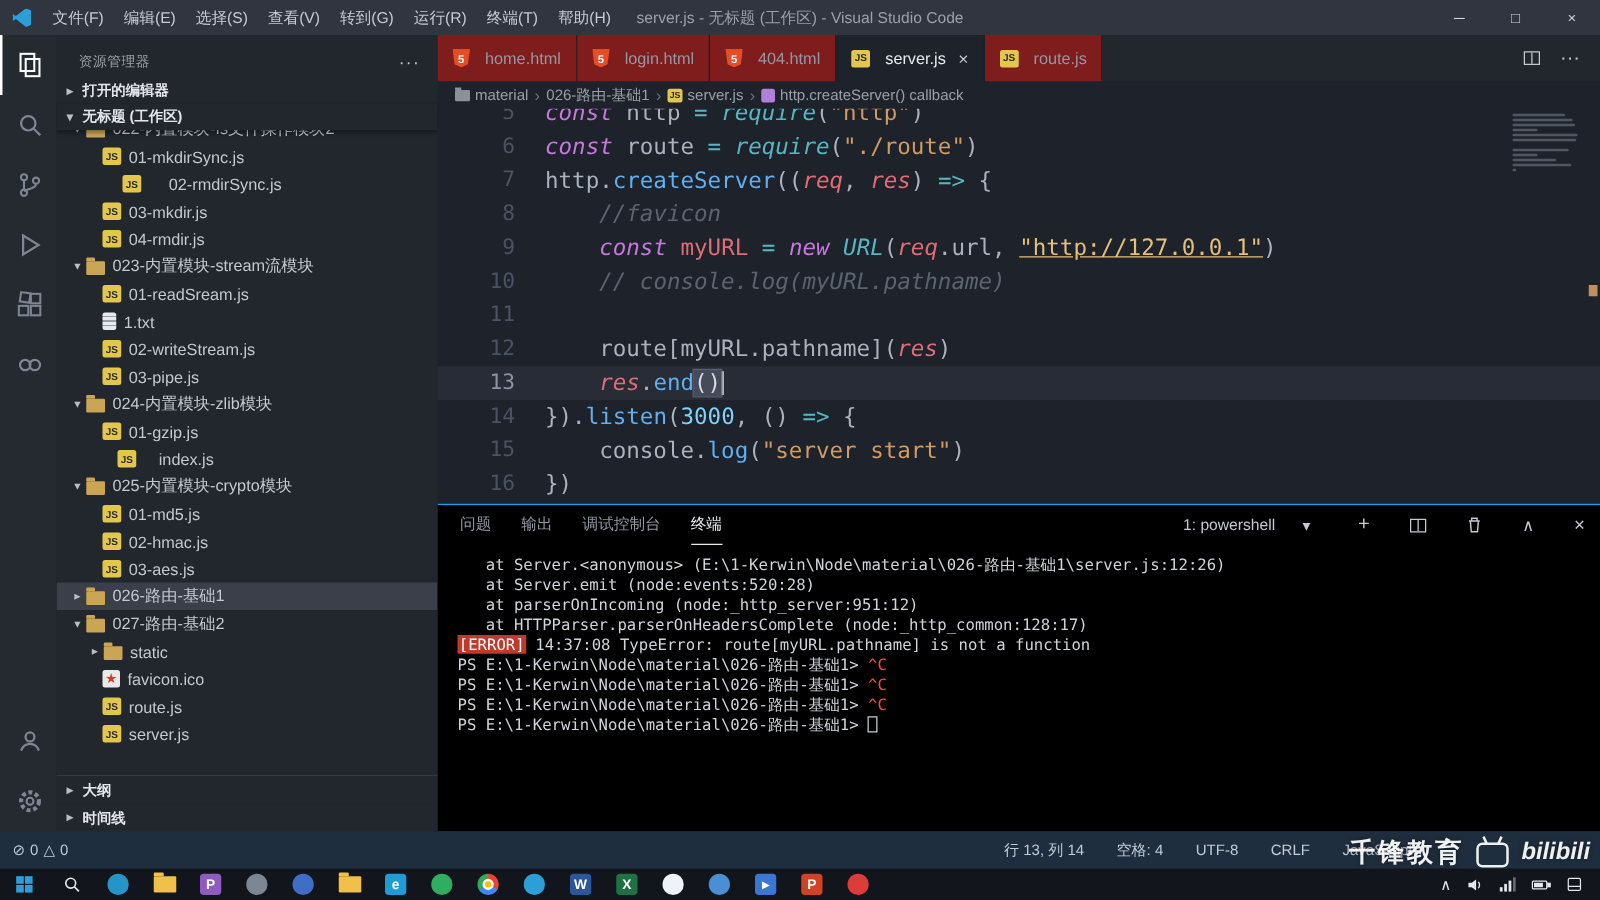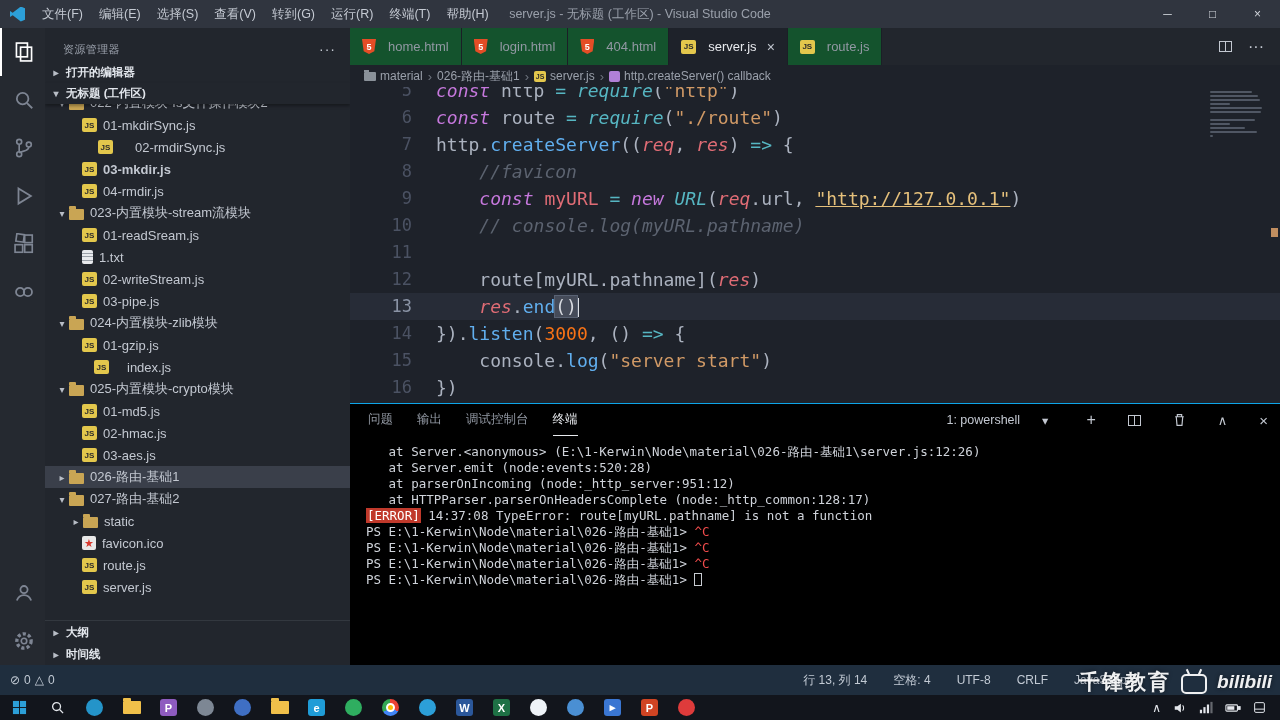--- a/index.html
+++ b/index.html
@@ -44,21 +44,21 @@
   .icon-ico::after { content:"★"; }
   .icon-html { width:14px; height:15px; background:#e44d26; clip-path:polygon(0 0,100% 0,88% 82%,50% 100%,12% 82%); color:#fff; font-size:9px; font-weight:bold; }
   .icon-html::after { content:"5"; }
   .sb-bottom { border-top:1px solid #33383f; }
   .sb-bottom .sb-section { height:22px; }
 
   
   .main { position:absolute; left:350px; top:28px; right:0; bottom:55px; display:flex; flex-direction:column; background:#1e222a; }
 
   .tabbar { height:37px; background:#22262d; display:flex; align-items:stretch; flex:none; }
-  .tab { display:flex; align-items:center; gap:6px; padding:0 12px; background:#14532d; color:#9298a3; font-size:13px; border-right:1px solid #1b1f26; cursor:default; }
+  .tab { display:flex; align-items:center; gap:6px; padding:0 12px; background:#7f1d1d; color:#9298a3; font-size:13px; border-right:1px solid #1b1f26; cursor:default; }
   .tab.active { background:#1e222a; color:#e8eaee; }
   .tab-close { margin-left:4px; font-size:14px; color:#c3c8d1; }
   .tabbar-actions { margin-left:auto; display:flex; align-items:center; gap:16px; padding-right:16px; color:#c3c8d1; }
   .split-icon { width:13px; height:11px; border:1px solid #c3c8d1; position:relative; }
   .split-icon::after { content:""; position:absolute; left:5px; top:0; bottom:0; width:1px; background:#c3c8d1; }
 
   .breadcrumb { height:22px; display:flex; align-items:center; gap:5px; padding-left:14px; font-size:12px; color:#9aa0ab; flex:none; }
   .bc-sep { color:#6d737d; font-size:13px; }
   .bc-item { display:flex; align-items:center; gap:4px; }
   .bc-folder { width:12px; height:9px; background:#8a9199; border-radius:1px; position:relative; }
@@ -74,21 +74,21 @@
   .line.current { background:#272c37; }
   .ln { width:62px; text-align:right; color:#4b5263; flex:none; font-size:17px; }
   .line.current .ln { color:#8a93a5; }
   .code { margin-left:24px; color:#abb2bf; }
   .tk-def { color:#abb2bf; }
   .tk-kw { color:#c678dd; font-style:italic; }
   .tk-fn { color:#61afef; }
   .tk-bi { color:#56b6c2; font-style:italic; }
   .tk-str { color:#d19a66; }
   .tk-strlink { color:#e5c07b; text-decoration:underline; }
-  .tk-num { color:#f97316; }
+  .tk-num { color:#7dd3fc; }
   .tk-cm { color:#5c6370; font-style:italic; }
   .tk-p { color:#abb2bf; }
   .tk-op { color:#56b6c2; }
   .tk-var { color:#e06c75; }
   .tk-param { color:#e06c75; font-style:italic; }
   .tk-phl { color:#d7dae0; background:rgba(130,140,160,.33); outline:1px solid #596273; }
   .cursor { display:inline-block; width:2px; height:19px; background:#dcdfe4; vertical-align:-4px; }
   .minimap { position:absolute; top:4px; right:16px; width:54px; }
   .mm-line { height:2px; margin-bottom:2px; border-radius:1px; background:#7a8494; opacity:.55; }
   .scroll-marker { position:absolute; right:2px; top:141px; width:7px; height:9px; background:#d19a66; opacity:.9; }
@@ -238,21 +238,21 @@
         <div class="trow" style="padding-left: 24px;">
           <span style="width: 13px; flex: 0 0 auto;"></span>
           <span class="ficon icon-js"></span>
           <span class="label">01-mkdirSync.js</span>
         </div>
         <div class="trow" style="padding-left: 24px; gap: 16px;">
           <span style="width: 13px; flex: 0 0 auto;"></span>
           <span class="ficon icon-js"></span>
           <span class="label">02-rmdirSync.js</span>
         </div>
-        <div class="trow" style="padding-left: 24px; font-weight: bold;">
+        <div class="trow" style="padding-left: 24px;">
           <span style="width: 13px; flex: 0 0 auto;"></span>
           <span class="ficon icon-js"></span>
           <span class="label">03-mkdir.js</span>
         </div>
         <div class="trow" style="padding-left: 24px;">
           <span style="width: 13px; flex: 0 0 auto;"></span>
           <span class="ficon icon-js"></span>
           <span class="label">04-rmdir.js</span>
         </div>
         <div class="trow" style="padding-left: 10px;">

